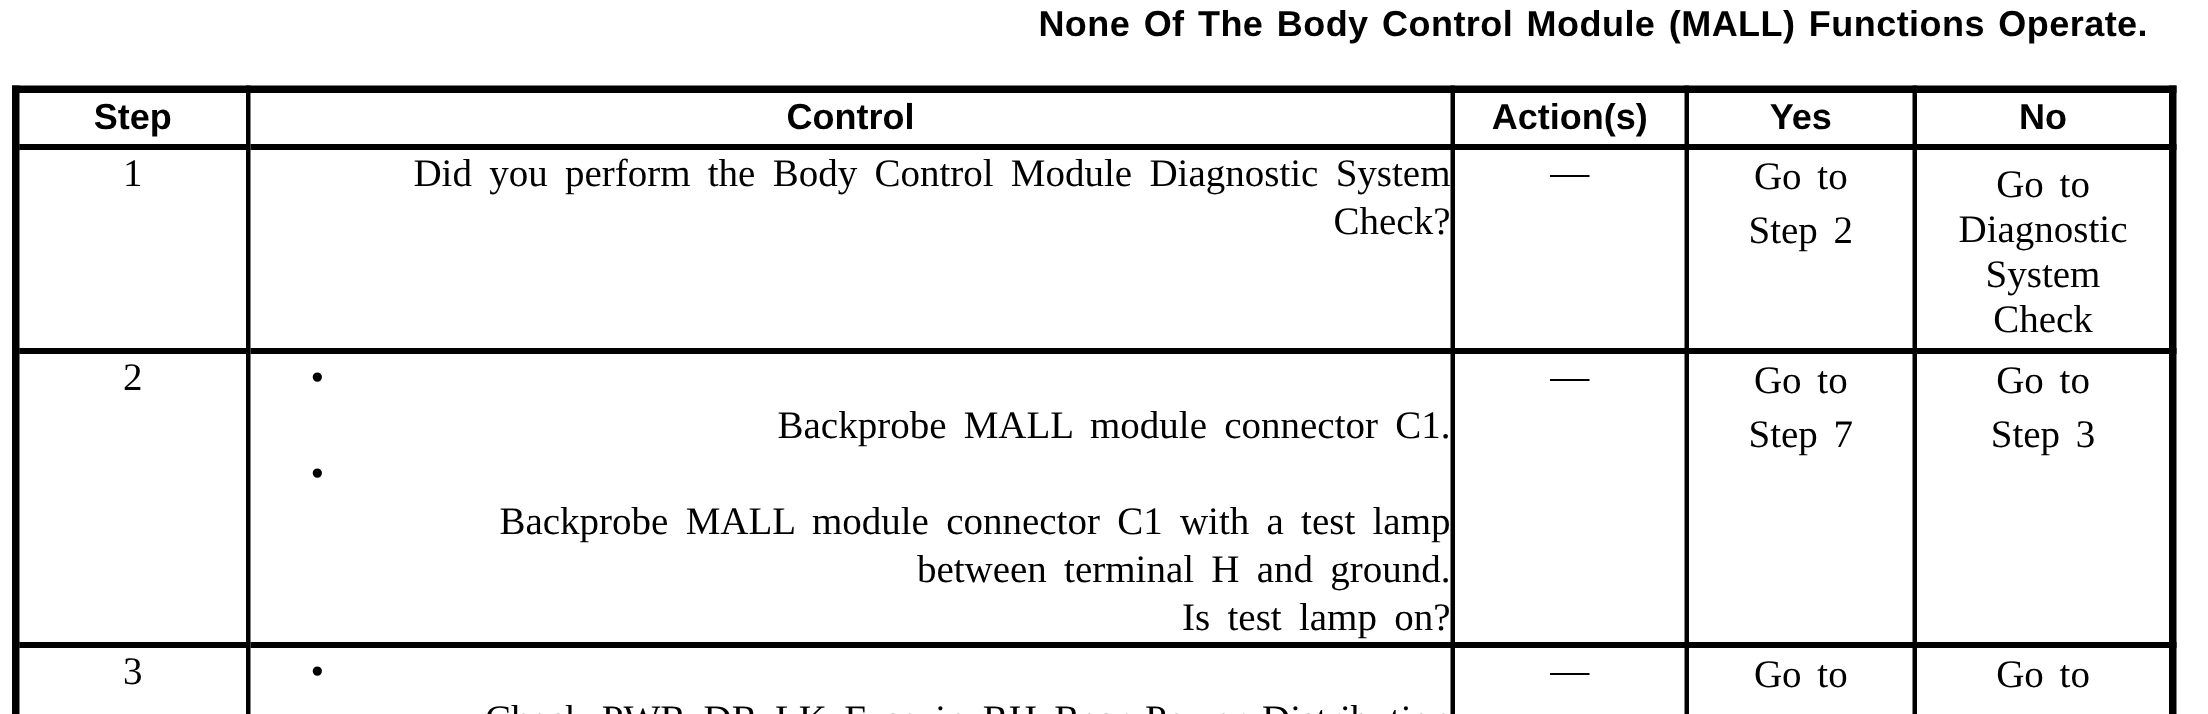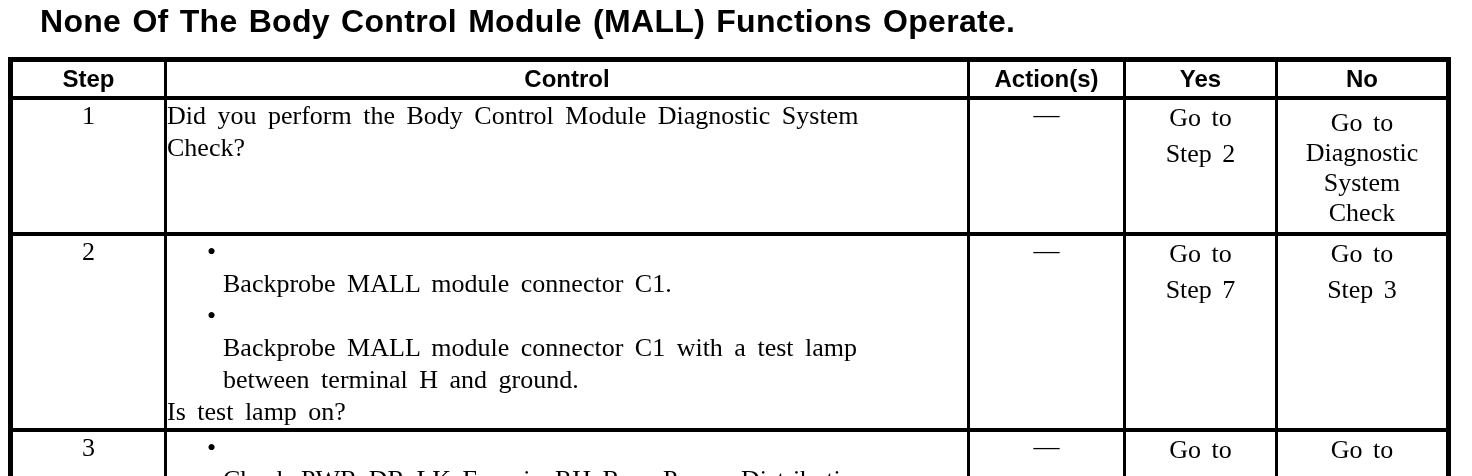--- a/index.html
+++ b/index.html
@@ -14,24 +14,24 @@
     background: #ffffff;
     color: #000000;
     font-family: "Liberation Serif", serif;
     overflow: hidden;
   }
   .doc-title {
     position: absolute;
     top: 3px;
     left: 40px;
     width: 1392px;
-    text-align: left;
+    text-align: right;
     font-family: "Liberation Sans", sans-serif;
     font-weight: bold;
-    font-size: 32px;
+    font-size: 24px;
     letter-spacing: 0.3px;
     word-spacing: 2px;
     white-space: nowrap;
   }
   table.diag-table {
     position: absolute;
     top: 57px;
     left: 8px;
     width: 1438px;
     border-collapse: collapse;
@@ -63,20 +63,21 @@
 
   .step-cell {
     text-align: center;
     padding-top: 7px;
     line-height: 32px;
   }
   .action-cell {
     padding: 6px 8px 0 6px;
     line-height: 32px;
     word-spacing: 5px;
+    text-align: right;
   }
   .action-text,
   .action-question {
     white-space: pre-line;
   }
   .bullet-line {
     position: relative;
     padding-left: 56px;
     white-space: pre-line;
   }

